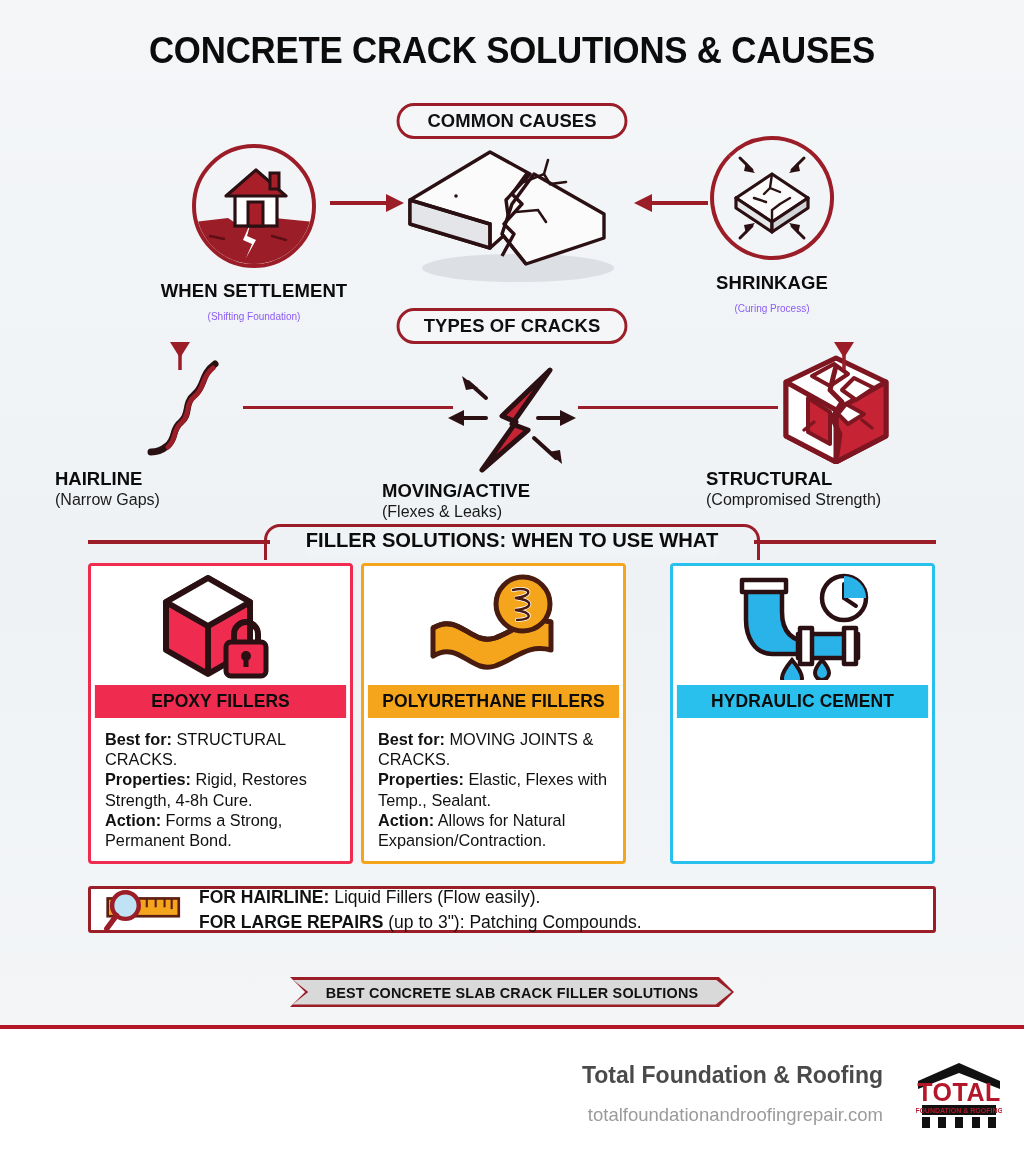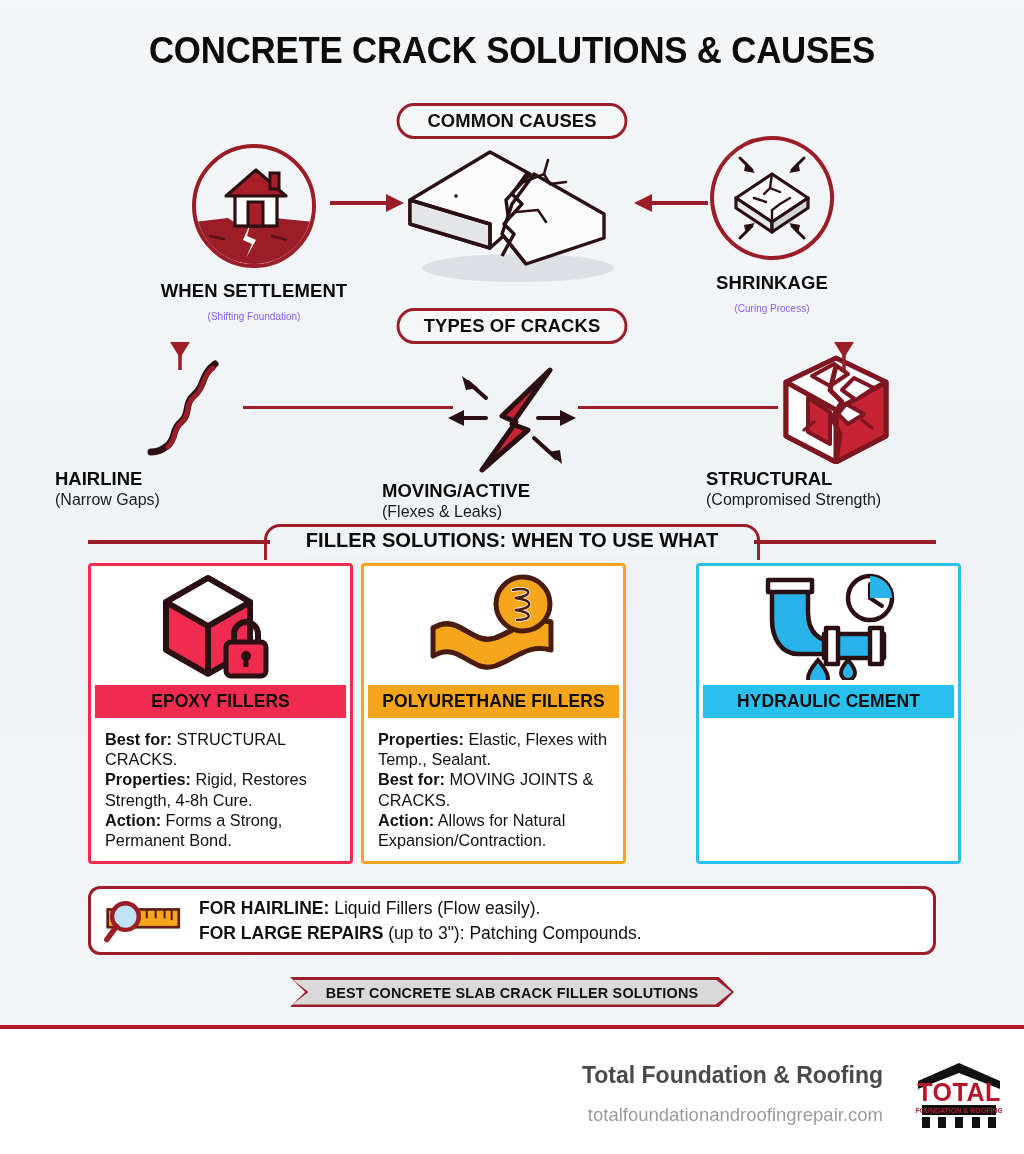--- a/index.html
+++ b/index.html
@@ -136,21 +136,21 @@
     top: 563px;
     width: 265px;
     height: 301px;
     border-radius: 4px;
     border: 3px solid #000;
     background: #fff;
     overflow: hidden;
   }
   #card-epoxy { left: 88px; border-color: #ef2b4f; }
   #card-poly  { left: 361px; border-color: #f5a51b; }
-  #card-hydro { left: 696px; border-color: #29c0ee; }
+  #card-hydro { left: 670px; border-color: #29c0ee; }
 
   .card-art {
     height: 119px;
     display: flex; align-items: center; justify-content: center;
     background: #fff;
   }
   .card-head {
     height: 33px;
     display: flex; align-items: center; justify-content: center;
     font-size: 18px; font-weight: bold; color: #0c0c0c;
@@ -170,23 +170,23 @@
   }
   #card-hydro .card-body { padding-left: 18px; }
   #card-hydro .card-body .row-gap { margin-top: 12px; }
   .card-body b { font-weight: bold; }
   .card-body .row { margin-bottom: 0px; }
 
   
   .notes {
     position: absolute;
     left: 88px; top: 886px;
-    width: 848px; height: 69px;
+    width: 848px; height: 47px;
     border: 3px solid #9b1d27;
-    border-radius: 12px;
+    border-radius: 3px;
     background: #fff;
     display: flex; align-items: center;
   }
   .notes-ico { width: 108px; display: flex; justify-content: center; }
   .notes-text { font-size: 17.5px; line-height: 1.38; color: #111; }
   .notes-text b { font-weight: bold; }
 
   
   .ribbon {
     position: absolute;
@@ -451,24 +451,24 @@
         <g fill="none" stroke="#fff" stroke-width="4" stroke-linecap="round">
           <path d="M94 18 C112 14 116 24 96 26 C114 28 116 36 96 38 C114 40 114 48 98 48"></path>
         </g>
         <g fill="none" stroke="#4a1c10" stroke-width="2.4" stroke-linecap="round">
           <path d="M94 18 C112 14 116 24 96 26 C114 28 116 36 96 38 C114 40 114 48 98 48"></path>
         </g>
       </svg>
     </div>
     <div class="card-head">POLYURETHANE FILLERS</div>
     <div class="card-body">
+      <div class="row"><b>Best for:</b>
+        <span>MOVING JOINTS &amp; CRACKS.</span></div>
       <div class="row"><b>Properties:</b>
         <span>Elastic, Flexes with Temp., Sealant.</span></div>
-      <div class="row"><b>Best for:</b>
-        <span>MOVING JOINTS &amp; CRACKS.</span></div>
       <div class="row"><b>Action:</b>
         <span>Allows for Natural Expansion/Contraction.</span></div>
     </div>
   </div>
 
   <div class="card" id="card-hydro">
     <div class="card-art">
       <svg viewBox="0 0 150 108" width="150" height="108">
         <g stroke="#2b1013" stroke-width="4.5" stroke-linejoin="round">
 

